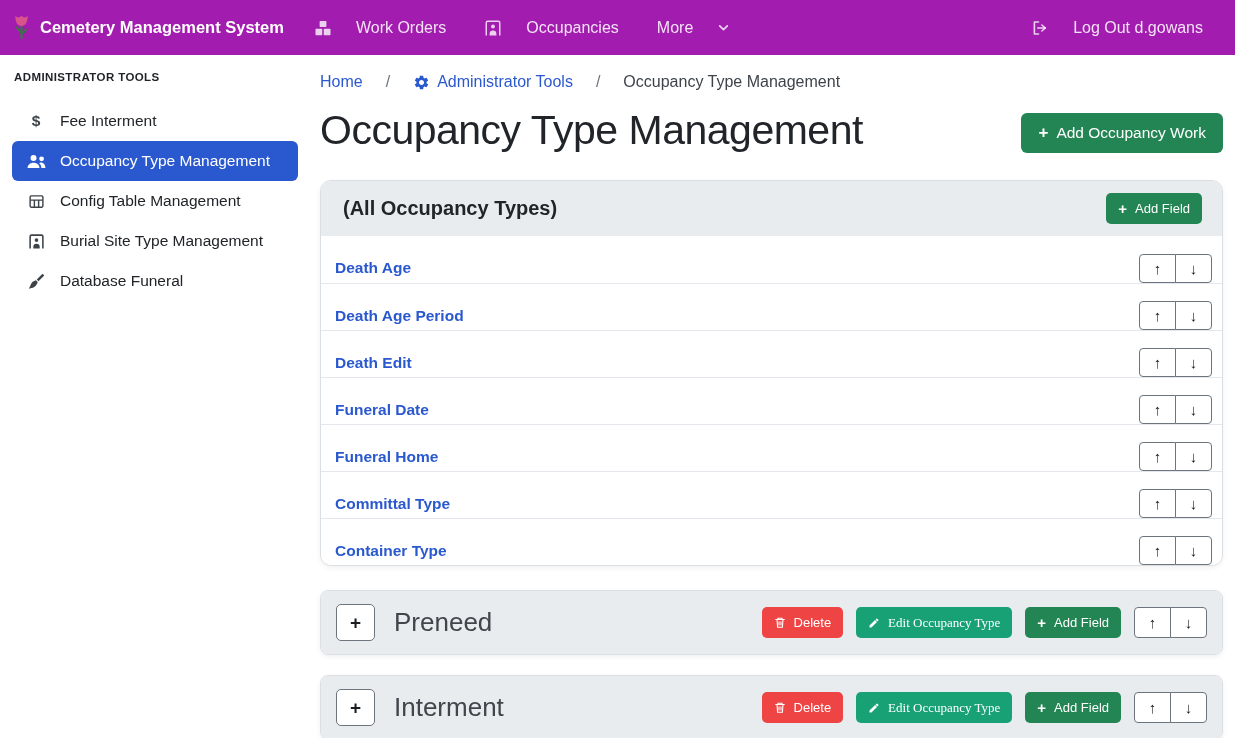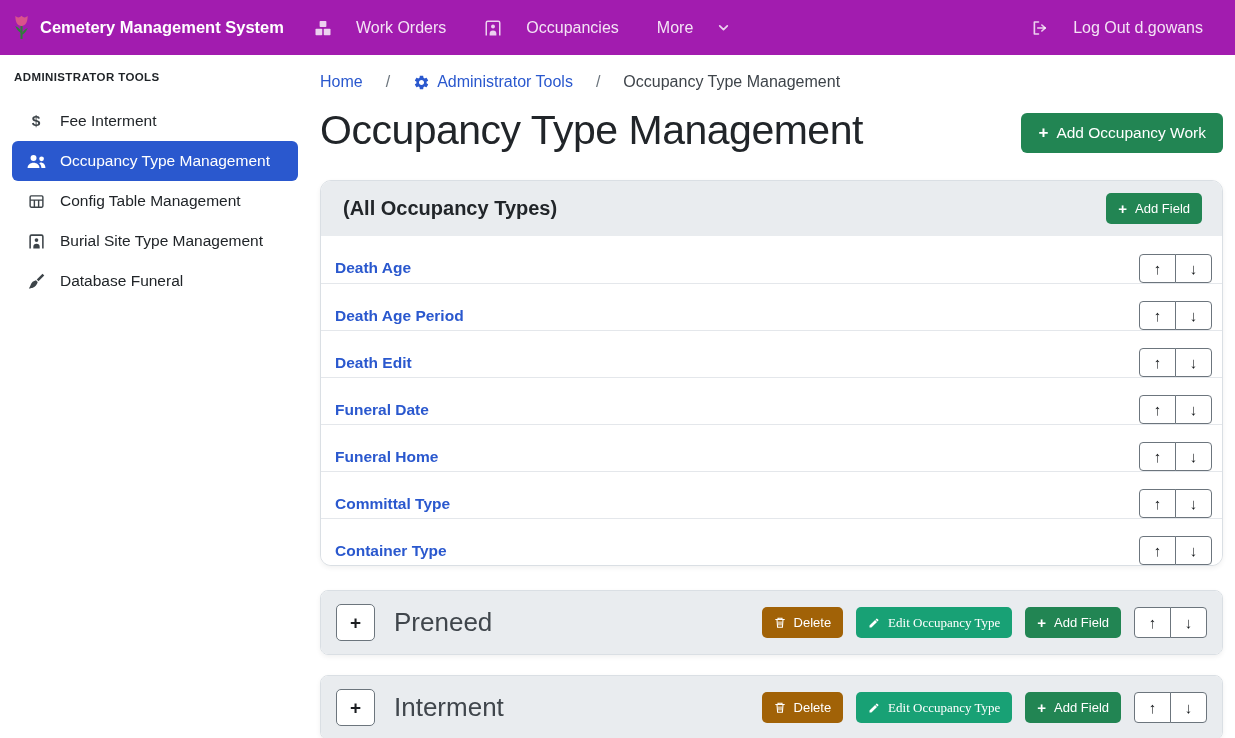--- a/index.html
+++ b/index.html
@@ -34,21 +34,21 @@
   .crumb-current { color: #3e444a; }
   .gear { color: #2a58ce; display: flex; }
 
   .page-head { display: flex; justify-content: space-between; align-items: flex-start; margin-bottom: 26px; }
   h1 { margin: 0; font-size: 41px; font-weight: 500; letter-spacing: -.5px; color: #212529; }
 
   .btn { display: inline-flex; align-items: center; gap: 8px; border: none; border-radius: 6px; cursor: pointer; font-family: inherit; color: #fff; line-height: 1; }
   .btn .plus { font-size: 17px; font-weight: 700; line-height: 0; }
   .btn-success { background: #228553; }
   .btn-teal { background: #18a175; font-family: Liberation Serif, serif; }
-  .btn-danger { background: #a16207; }
+  .btn-danger { background: #ef4444; }
   .btn-lg { padding: 12px 17px; font-size: 15.5px; margin-top: 6px; }
   .btn-sm { padding: 9px 12px; font-size: 13px; border-radius: 5px; }
   .btn-sm .plus { font-size: 15px; }
 
   
   .card { border: 1px solid #dadfe4; border-radius: 11px; box-shadow: 0 2px 5px rgba(0,0,0,.06); margin-bottom: 24px; overflow: hidden; background: #fff; }
   .card-header { background: #e9ecef; height: 55px; display: flex; align-items: center; justify-content: space-between; padding: 0 20px 0 22px; }
   .card-title { font-size: 20px; font-weight: 600; color: #212529; }
 
   .field-row { display: flex; align-items: center; justify-content: space-between; height: 47px; padding: 17px 10px 0 14px; border-top: 1px solid #e4e7eb; background: #fff; }

